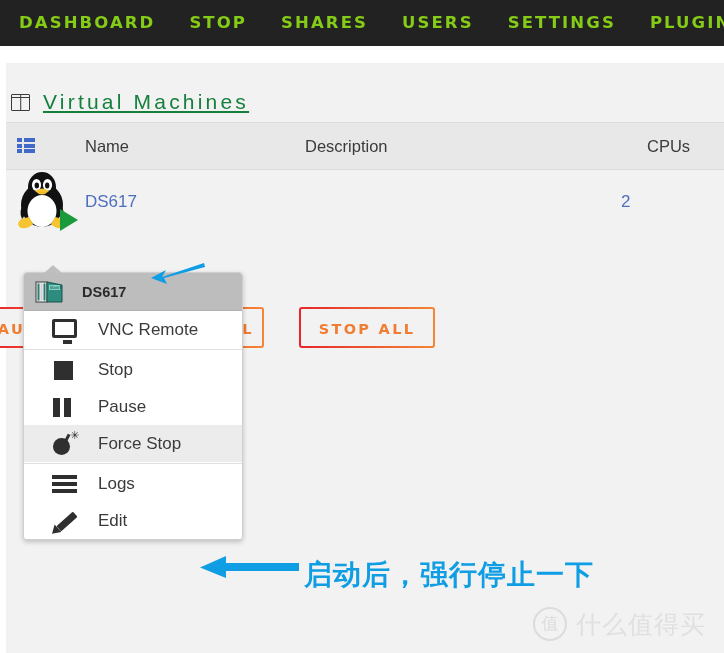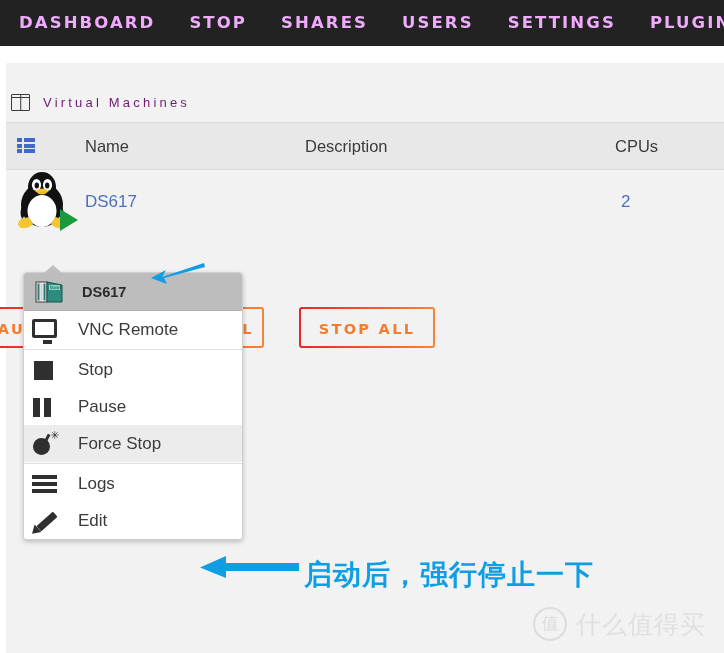--- a/index.html
+++ b/index.html
@@ -19,21 +19,21 @@
   .topnav {
     height: 46px;
     background: #222222;
     display: flex;
     align-items: center;
     padding-left: 2px;
     overflow: hidden;
     white-space: nowrap;
   }
   .nav-item {
-    color: #f0abfc;
+    color: #84cc16;
     font-size: 16.5px;
     font-weight: bold;
     letter-spacing: 2.1px;
     padding: 0 17px;
     line-height: 46px;
     font-family: "DejaVu Sans", sans-serif;
     text-align: right;
   }
 
   
@@ -85,24 +85,25 @@
   .panel-icon:after {
     content: "";
     position: absolute;
     left: 0;
     right: 0;
     top: 2.5px;
     height: 1.4px;
     background: #3b3b3b;
   }
   .section-title-text {
-    font-size: 13px;
-    color: #701a75;
+    font-size: 21px;
+    color: #15803d;
     letter-spacing: 3.2px;
     font-family: "Liberation Sans", sans-serif;
+    text-decoration: underline;
   }
 
   
   .table-head {
     position: absolute;
     top: 59px;
     left: 0;
     right: 0;
     height: 46px;
     background: #e8e8e8;
@@ -113,21 +114,21 @@
     position: absolute;
     top: 0;
     height: 46px;
     line-height: 46px;
     font-size: 16.5px;
     color: #3b3b3b;
     font-family: "Liberation Sans", sans-serif;
   }
   .th-name { left: 79px; }
   .th-desc { left: 299px; }
-  .th-cpus { left: 609px; }
+  .th-cpus { left: 641px; }
 
   .list-icon {
     position: absolute;
     left: 11px;
     top: 15px;
     width: 18px;
     height: 15px;
   }
   .list-icon i {
     position: absolute;
@@ -251,21 +252,21 @@
     font-size: 14.5px;
     font-weight: bold;
     color: #2b2b2b;
     margin-left: 14px;
     font-family: "Liberation Sans", sans-serif;
   }
   .ctx-item {
     display: flex;
     align-items: center;
     height: 37px;
-    padding-left: 4px;
+    padding-left: 24px;
     background: #ffffff;
   }
   .ctx-item.hover { background: #ececec; }
   .ctx-item-label {
     font-size: 17px;
     color: #3b3b3b;
     margin-left: 14px;
     font-family: "Liberation Sans", sans-serif;
   }
   .ctx-sep {

